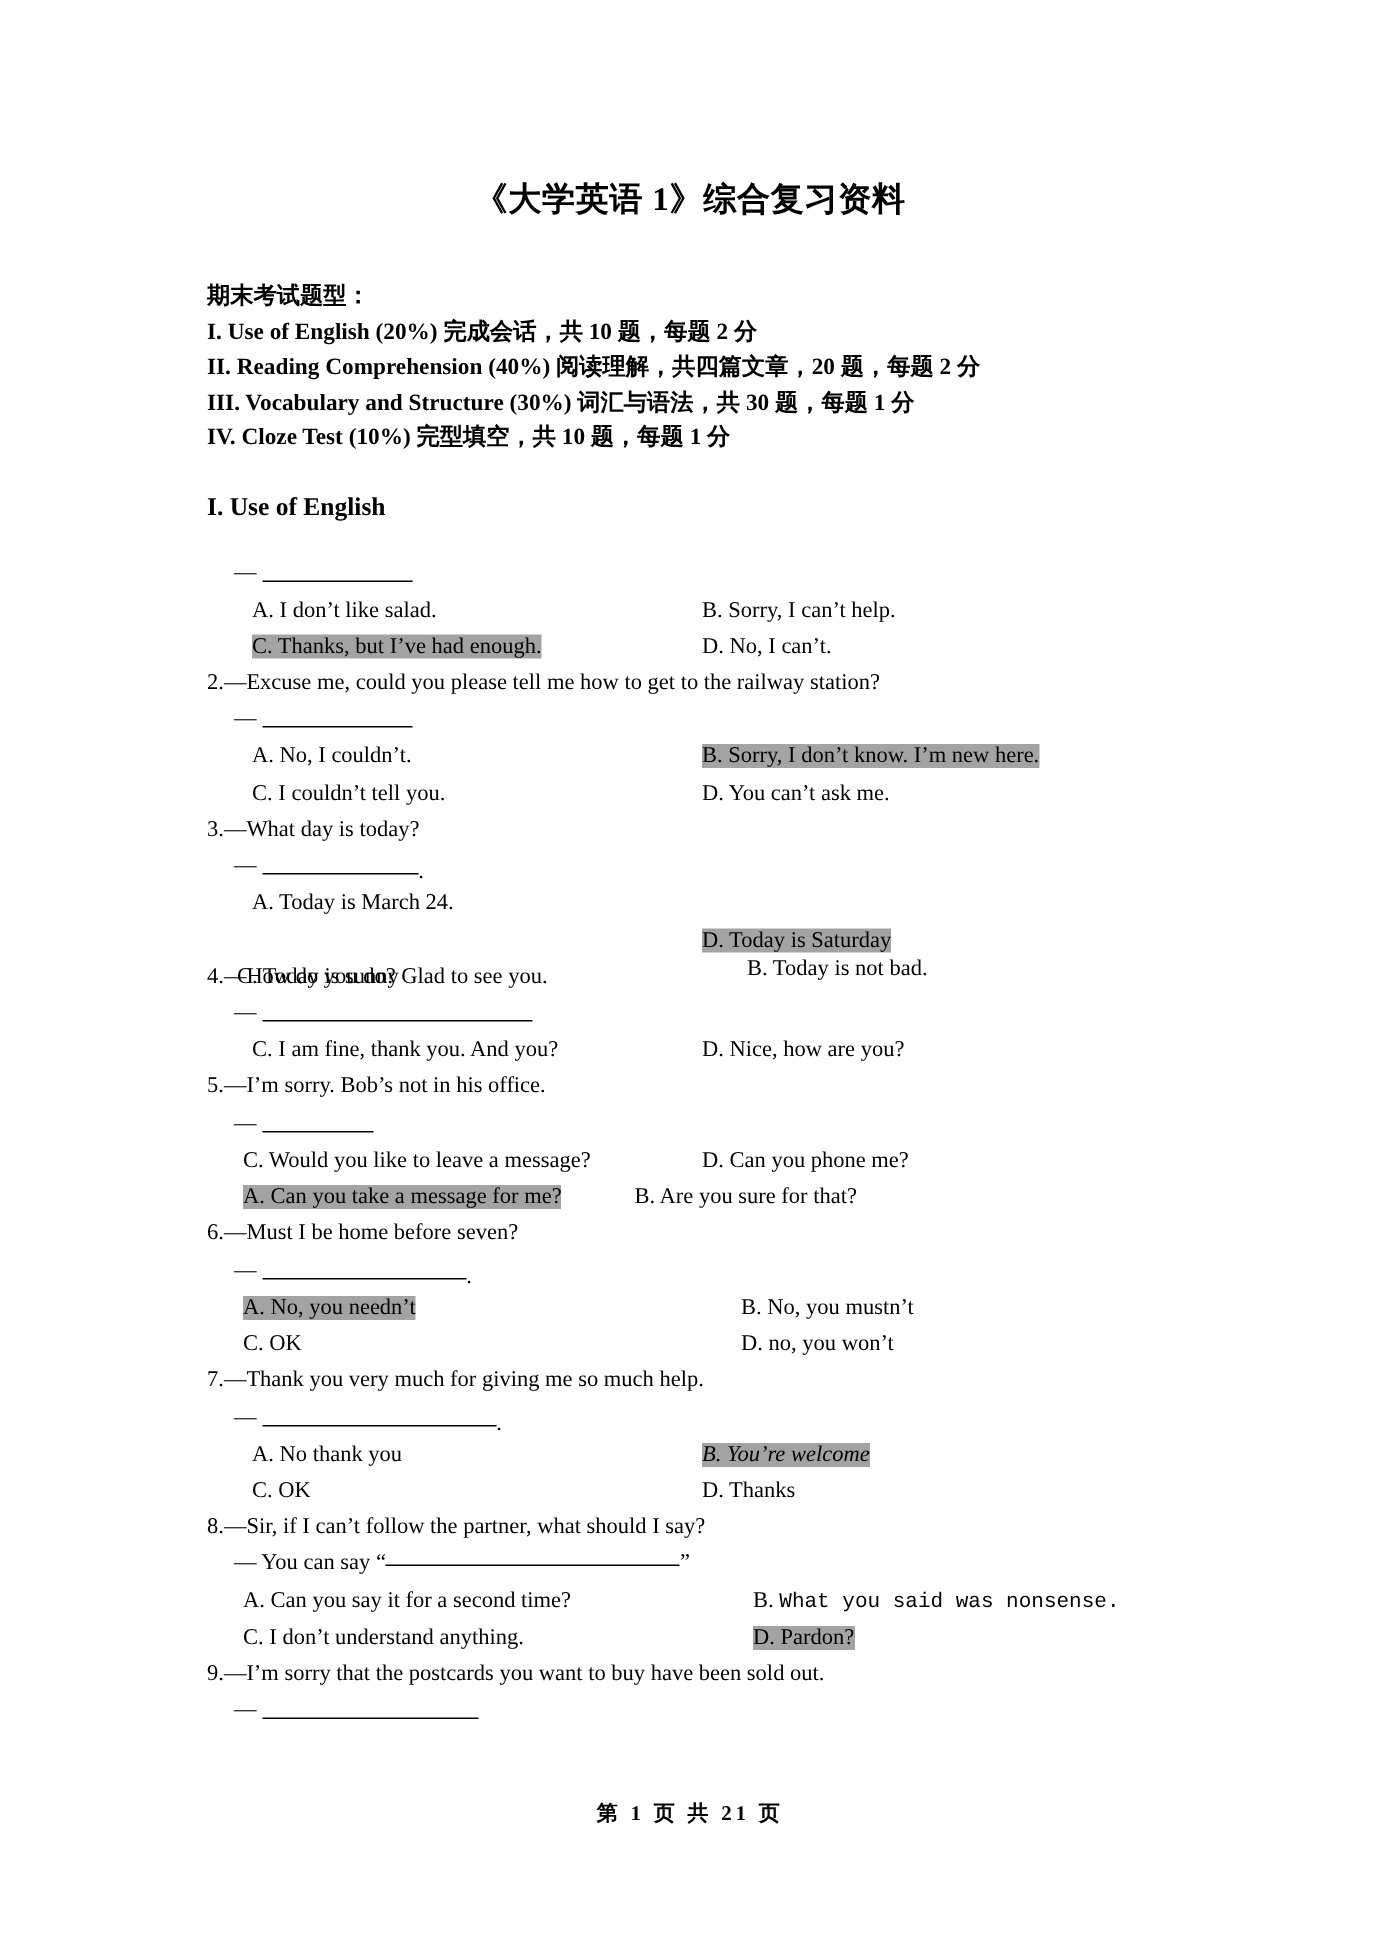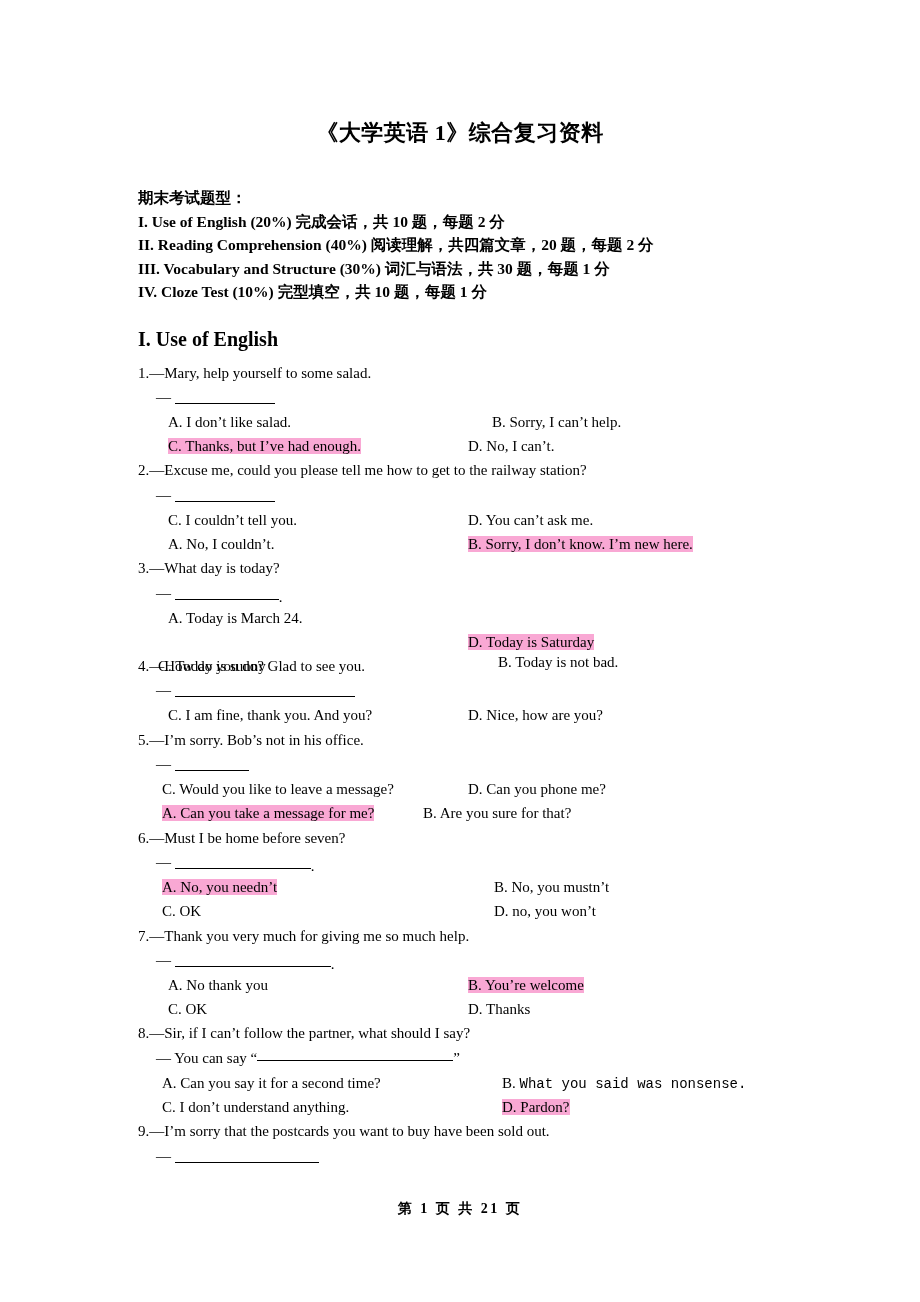--- a/index.html
+++ b/index.html
@@ -37,24 +37,24 @@
     width: 650px;
   }
   .hdr-line {
     font-size: 15.5px;
     font-weight: bold;
     line-height: 23.5px;
     white-space: nowrap;
   }
   .hdr-line.cn-only { font-weight: bold; }
   .section-head {
-    font-size: 20px;
+    font-size: 17px;
     font-weight: bold;
     margin-top: 24px;
-    margin-bottom: 10px;
+    margin-bottom: 22px;
   }
   .q-block {
     font-size: 15px;
     line-height: 24.3px;
   }
   .q-stem {
     white-space: nowrap;
     position: relative;
   }
   .q-num {
@@ -82,21 +82,21 @@
     position: relative;
     height: 24.3px;
     white-space: nowrap;
   }
   .opt {
     position: absolute;
     top: 0;
     white-space: nowrap;
   }
   .hl {
-    background: #f9a8d4;
+    background: #a3a3a3;
   }
   .mono {
     font-family: "Liberation Mono", "DejaVu Sans Mono", monospace;
     font-size: 14px;
   }
   .footer {
     position: absolute;
     left: 0;
     top: 1200px;
     width: 920px;
@@ -119,42 +119,41 @@
     <div class="hdr-line cn-only">期末考试题型：</div>
     <div class="hdr-line">I. Use of English (20%)  完成会话，共 10 题，每题 2 分</div>
     <div class="hdr-line">II. Reading Comprehension (40%)  阅读理解，共四篇文章，20 题，每题 2 分</div>
     <div class="hdr-line">III. Vocabulary and Structure (30%)  词汇与语法，共 30 题，每题 1 分</div>
     <div class="hdr-line">IV. Cloze Test (10%)  完型填空，共 10 题，每题 1 分</div>
 
     <div class="section-head">I. Use of English</div>
 
     <div id="questions">
         <div class="q-block">
-          <div class="q-stem"><span class="q-num">1.</span><span class="dash"> — </span><span>Mary, help yourself to some salad.</span></div>
           <div class="ans-line indent-dash"><span class="dash2">—</span><span> </span><span class="blank" style="width: 100px;"></span></div>
           <div class="opt-row">
             <span class="opt" style="left: 30px;"><span><span>A. </span><span>I don’t like salad.</span></span></span>
-            <span class="opt" style="left: 330px; margin-left: 24px;"><span><span>B. </span><span>Sorry, I can’t help.</span></span></span>
+            <span class="opt" style="left: 330px;"><span><span>B. </span><span>Sorry, I can’t help.</span></span></span>
           </div>
           <div class="opt-row">
             <span class="opt" style="left: 30px;"><span class="hl"><span>C. </span><span>Thanks, but I’ve had enough.</span></span></span>
             <span class="opt" style="left: 330px;"><span><span>D. </span><span>No, I can’t.</span></span></span>
           </div>
         </div>
         <div class="q-block">
           <div class="q-stem"><span class="q-num">2.</span><span class="dash"> — </span><span>Excuse me, could you please tell me how to get to the railway station?</span></div>
           <div class="ans-line indent-dash"><span class="dash2">—</span><span> </span><span class="blank" style="width: 100px;"></span></div>
           <div class="opt-row">
+            <span class="opt" style="left: 30px;"><span><span>A. </span><span>No, I couldn’t.</span></span></span>
+            <span class="opt" style="left: 330px;"><span class="hl"><span>B. </span><span>Sorry, I don’t know. I’m new here.</span></span></span>
+          </div>
+          <div class="opt-row">
             <span class="opt" style="left: 30px;"><span><span>C. </span><span>I couldn’t tell you.</span></span></span>
             <span class="opt" style="left: 330px;"><span><span>D. </span><span>You can’t ask me.</span></span></span>
           </div>
-          <div class="opt-row">
-            <span class="opt" style="left: 30px;"><span><span>A. </span><span>No, I couldn’t.</span></span></span>
-            <span class="opt" style="left: 330px;"><span class="hl"><span>B. </span><span>Sorry, I don’t know. I’m new here.</span></span></span>
-          </div>
         </div>
         <div class="q-block">
           <div class="q-stem"><span class="q-num">3.</span><span class="dash"> — </span><span>What day is today?</span></div>
           <div class="ans-line indent-dash"><span class="dash2">—</span><span> </span><span class="blank" style="width: 104px;"></span><span>.</span></div>
           <div class="opt-row">
             <span class="opt" style="left: 30px;"><span><span>A. </span><span>Today is March 24.</span></span></span>
             <span class="opt" style="left: 360px; margin-top: 44px;"><span><span>B. </span><span>Today is not bad.</span></span></span>
           </div>
           <div class="opt-row">
             <span class="opt" style="left: 20px; margin-top: 24px;"><span><span>C. </span><span>Today is sunny</span></span></span>
@@ -191,21 +190,21 @@
           <div class="opt-row">
             <span class="opt" style="left: 24px;"><span><span>C. </span><span>OK</span></span></span>
             <span class="opt" style="left: 356px;"><span><span>D. </span><span>no, you won’t</span></span></span>
           </div>
         </div>
         <div class="q-block">
           <div class="q-stem"><span class="q-num">7.</span><span class="dash"> — </span><span>Thank you very much for giving me so much help.</span></div>
           <div class="ans-line indent-dash"><span class="dash2">—</span><span> </span><span class="blank" style="width: 156px;"></span><span>.</span></div>
           <div class="opt-row">
             <span class="opt" style="left: 30px;"><span><span>A. </span><span>No thank you</span></span></span>
-            <span class="opt" style="left: 330px;"><span class="hl"><span>B. </span><span>You’re welcome</span></span></span>
+            <span class="opt" style="left: 330px; font-style: italic;"><span class="hl"><span>B. </span><span>You’re welcome</span></span></span>
           </div>
           <div class="opt-row">
             <span class="opt" style="left: 30px;"><span><span>C. </span><span>OK</span></span></span>
             <span class="opt" style="left: 330px;"><span><span>D. </span><span>Thanks</span></span></span>
           </div>
         </div>
         <div class="q-block">
           <div class="q-stem"><span class="q-num">8.</span><span class="dash"> — </span><span>Sir, if I can’t follow the partner, what should I say?</span></div>
           <div class="ans-line indent-dash"><span>— You can say “</span><span class="blank" style="width: 196px;"></span><span>”</span></div>
           <div class="opt-row">

